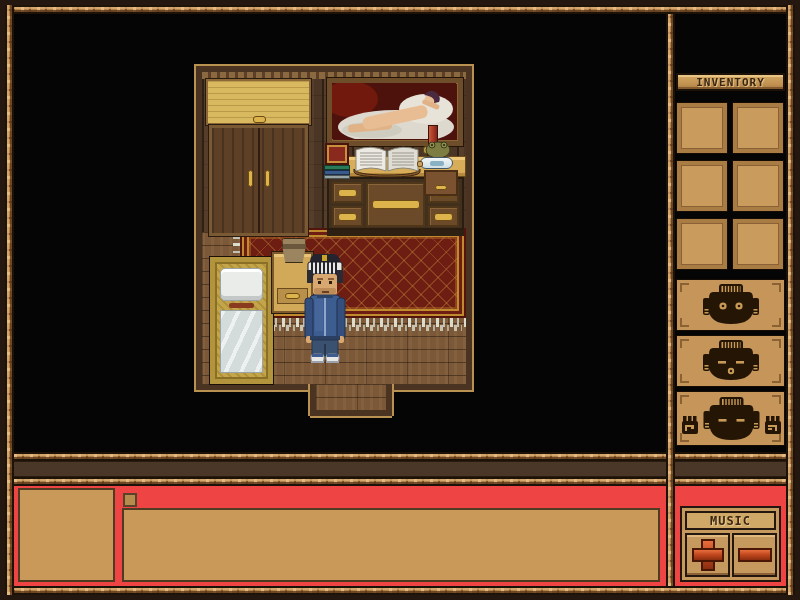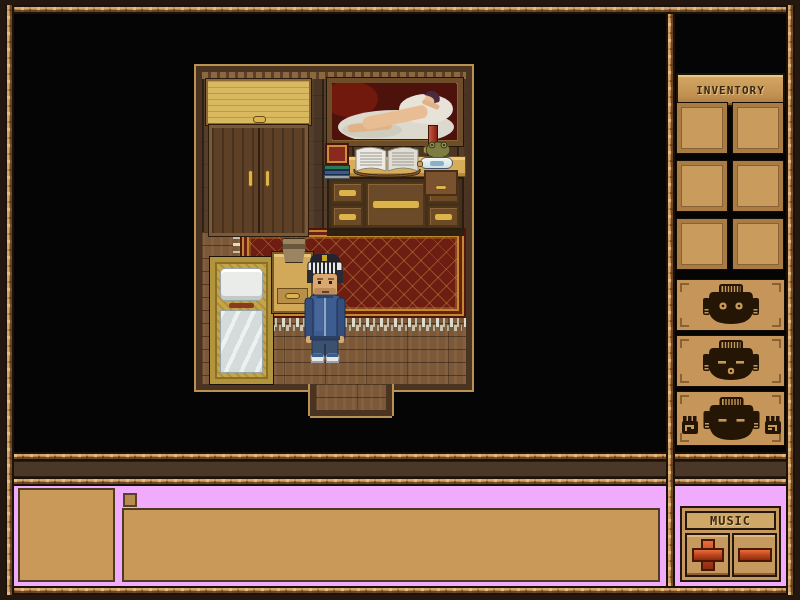--- a/index.html
+++ b/index.html
@@ -9,21 +9,21 @@
   
   .rope{background-color:#b5834b;
     background-image:repeating-linear-gradient(90deg, rgba(255,224,170,.55) 0 3px, rgba(0,0,0,0) 3px 8px, rgba(70,35,12,.5) 8px 10px, rgba(0,0,0,0) 10px 16px);
     border-top:2px solid #1d1208;border-bottom:2px solid #1d1208;
     box-shadow:inset 0 2px 0 rgba(235,190,130,.6), inset 0 -2px 0 rgba(90,55,25,.8);}
   .rope-v{background-color:#b5834b;
     background-image:repeating-linear-gradient(0deg, rgba(255,224,170,.55) 0 3px, rgba(0,0,0,0) 3px 8px, rgba(70,35,12,.5) 8px 10px, rgba(0,0,0,0) 10px 16px);
     border-left:2px solid #1d1208;border-right:2px solid #1d1208;
     box-shadow:inset 2px 0 0 rgba(235,190,130,.6), inset -2px 0 0 rgba(90,55,25,.8);}
   .blackpane{background:#050505;}
-  .tanpane{background:#f0abfc;}
+  .tanpane{background:#ef4444;}
   .darkstrip{background:#4a3727;border-top:1px solid #2a1b10;border-bottom:1px solid #2a1b10;}
   
   .invbar{background:linear-gradient(180deg,#d4a863 0%,#c09050 70%,#a87a40 100%);
     border:2px solid #1d1208;box-shadow:inset 0 2px 0 #e9c685, inset 0 -2px 0 #83592f;
     display:flex;align-items:center;justify-content:center;
     color:#3a2713;font-weight:bold;font-size:11px;letter-spacing:1px;
     text-shadow:1px 1px 0 rgba(255,230,175,.55);}
   .slot{background:#c99c5e;border:1px solid #140c05;
     box-shadow:inset 0 0 0 4px #a87c42, inset 0 0 0 5px #8a6136;}
   .maskpanel{background:#c5955a;border:1px solid #140c05;}
@@ -266,21 +266,21 @@
     <div class="abs lightbox" style="left:4px;top:2px;width:97px;height:94px;"></div>
     <div class="abs checkbox" style="left:109px;top:7px;width:14px;height:14px;"></div>
     <div class="abs lightbox" style="left:108px;top:22px;width:538px;height:74px;"></div>
   </div>
 
   <div class="abs rope-v" style="left:666px;top:14px;width:9px;height:572px;"></div>
 
   <div class="abs blackpane" style="left:675px;top:14px;width:111px;height:438px;">
 
 
-    <div class="abs invbar" style="left:1px;top:59px;width:109px;height:34px;">INVENTORY</div>
+    <div class="abs invbar" style="left:1px;top:59px;width:109px;height:18px;">INVENTORY</div>
 
     <div class="abs slot" style="left:1px;top:88px;width:52px;height:52px;"></div>
     <div class="abs slot" style="left:57px;top:88px;width:52px;height:52px;"></div>
     <div class="abs slot" style="left:1px;top:146px;width:52px;height:52px;"></div>
     <div class="abs slot" style="left:57px;top:146px;width:52px;height:52px;"></div>
     <div class="abs slot" style="left:1px;top:204px;width:52px;height:52px;"></div>
     <div class="abs slot" style="left:57px;top:204px;width:52px;height:52px;"></div>
 
     <div class="abs maskpanel" style="left:1px;top:265px;width:109px;height:52px;">
       <div class="inner">

